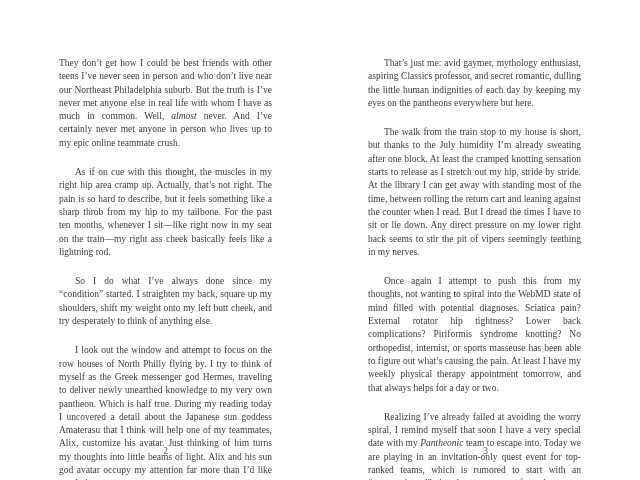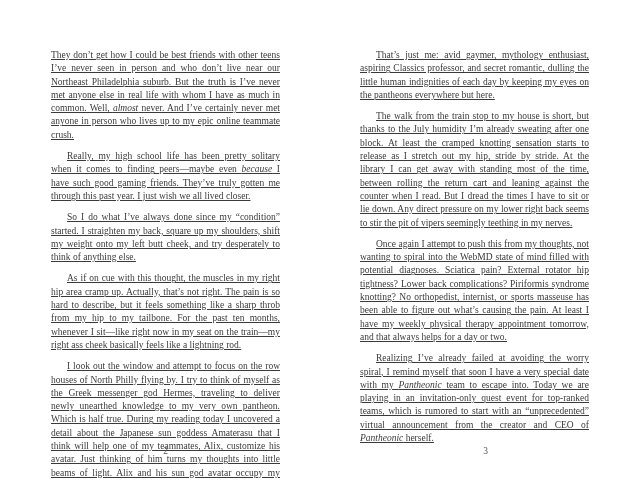--- a/index.html
+++ b/index.html
@@ -20,23 +20,22 @@
     top: 41px;
     width: 245px;
     color: #3a3a3a;
     font-size: 9.5px;
     line-height: 13.3px;
     text-align: justify;
   }
   .col-left  { left: 43px; }
   .col-right { left: 352px; }
   .text-column p {
-    margin: 8px;
+    margin: 16px;
     padding: 0;
-    text-decoration: underline;
   }
   .text-column p.indent {
     text-indent: 16px;
   }
   .text-column em {
     font-style: italic;
   }
   .folio {
     position: absolute;
     top: 446px;
@@ -48,23 +47,22 @@
   .folio-left  { left: 43px; }
   .folio-right { left: 363px; }
 </style>
 </head>
 <body>
 
 <div class="spread">
 
   <div class="text-column col-left">
     <p><span>They don’t get how I could be best friends with other teens I’ve never seen in person and who don’t live near our Northeast Philadelphia suburb. But the truth is I’ve never met anyone else in real life with whom I have as much in common. Well, </span><em>almost</em><span> never. And I’ve certainly never met anyone in person who lives up to my epic online teammate crush.</span></p>
-    <p class="indent"><span>Really, my high school life has been pretty solitary when it comes to finding peers—maybe even </span><em>because</em><span> I have such good gaming friends. They’ve truly gotten me through this past year. I just wish we all lived closer.</span></p>
+    <p class="indent"><span>As if on cue with this thought, the muscles in my right hip area cramp up. Actually, that’s not right. The pain is so hard to describe, but it feels something like a sharp throb from my hip to my tailbone. For the past ten months, whenever I sit—like right now in my seat on the train—my right ass cheek basically feels like a lightning rod.</span></p>
     <p class="indent"><span>So I do what I’ve always done since my “condition” started. I straighten my back, square up my shoulders, shift my weight onto my left butt cheek, and try desperately to think of anything else.</span></p>
-    <p class="indent"><span>As if on cue with this thought, the muscles in my right hip area cramp up. Actually, that’s not right. The pain is so hard to describe, but it feels something like a sharp throb from my hip to my tailbone. For the past ten months, whenever I sit—like right now in my seat on the train—my right ass cheek basically feels like a lightning rod.</span></p>
     <p class="indent"><span>I look out the window and attempt to focus on the row houses of North Philly flying by. I try to think of myself as the Greek messenger god Hermes, traveling to deliver newly unearthed knowledge to my very own pantheon. Which is half true. During my reading today I uncovered a detail about the Japanese sun goddess Amaterasu that I think will help one of my teammates, Alix, customize his avatar. Just thinking of him turns my thoughts into little beams of light. Alix and his sun god avatar occupy my attention far more than I’d like to admit.</span></p>
   </div>
 
   <div class="text-column col-right">
     <p class="indent"><span>That’s just me: avid gaymer, mythology enthusiast, aspiring Classics professor, and secret romantic, dulling the little human indignities of each day by keeping my eyes on the pantheons everywhere but here.</span></p>
     <p class="indent"><span>The walk from the train stop to my house is short, but thanks to the July humidity I’m already sweating after one block. At least the cramped knotting sensation starts to release as I stretch out my hip, stride by stride. At the library I can get away with standing most of the time, between rolling the return cart and leaning against the counter when I read. But I dread the times I have to sit or lie down. Any direct pressure on my lower right back seems to stir the pit of vipers seemingly teething in my nerves.</span></p>
     <p class="indent"><span>Once again I attempt to push this from my thoughts, not wanting to spiral into the WebMD state of mind filled with potential diagnoses. Sciatica pain? External rotator hip tightness? Lower back complications? Piriformis syndrome knotting? No orthopedist, internist, or sports masseuse has been able to figure out what’s causing the pain. At least I have my weekly physical therapy appointment tomorrow, and that always helps for a day or two.</span></p>
     <p class="indent"><span>Realizing I’ve already failed at avoiding the worry spiral, I remind myself that soon I have a very special date with my </span><em>Pantheonic</em><span> team to escape into. Today we are playing in an invitation-only quest event for top-ranked teams, which is rumored to start with an “unprecedented” virtual announcement from the creator and CEO of </span><em>Pantheonic</em><span> herself.</span></p>
   </div>
 

